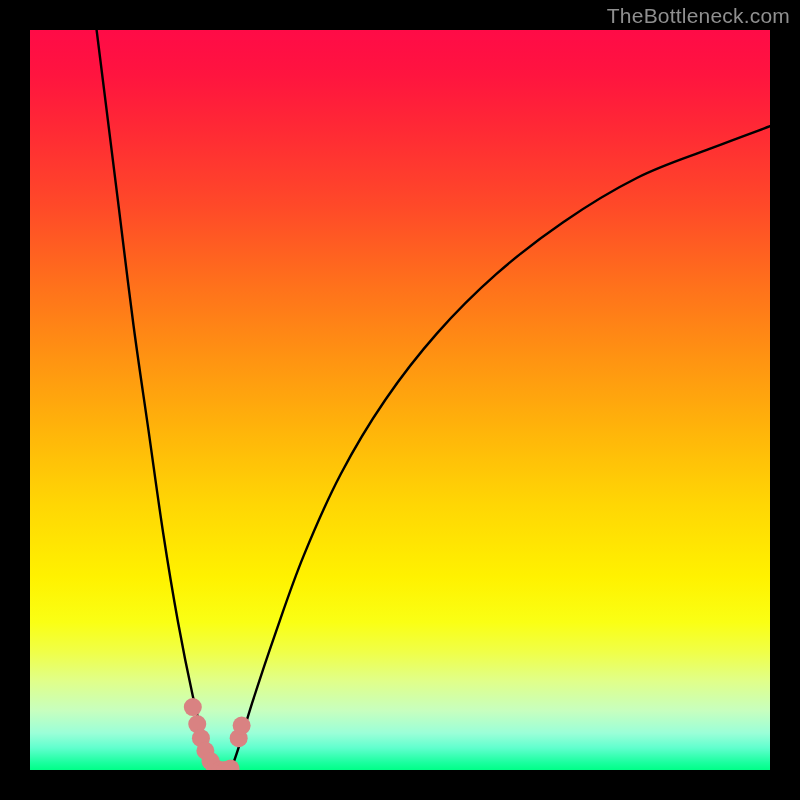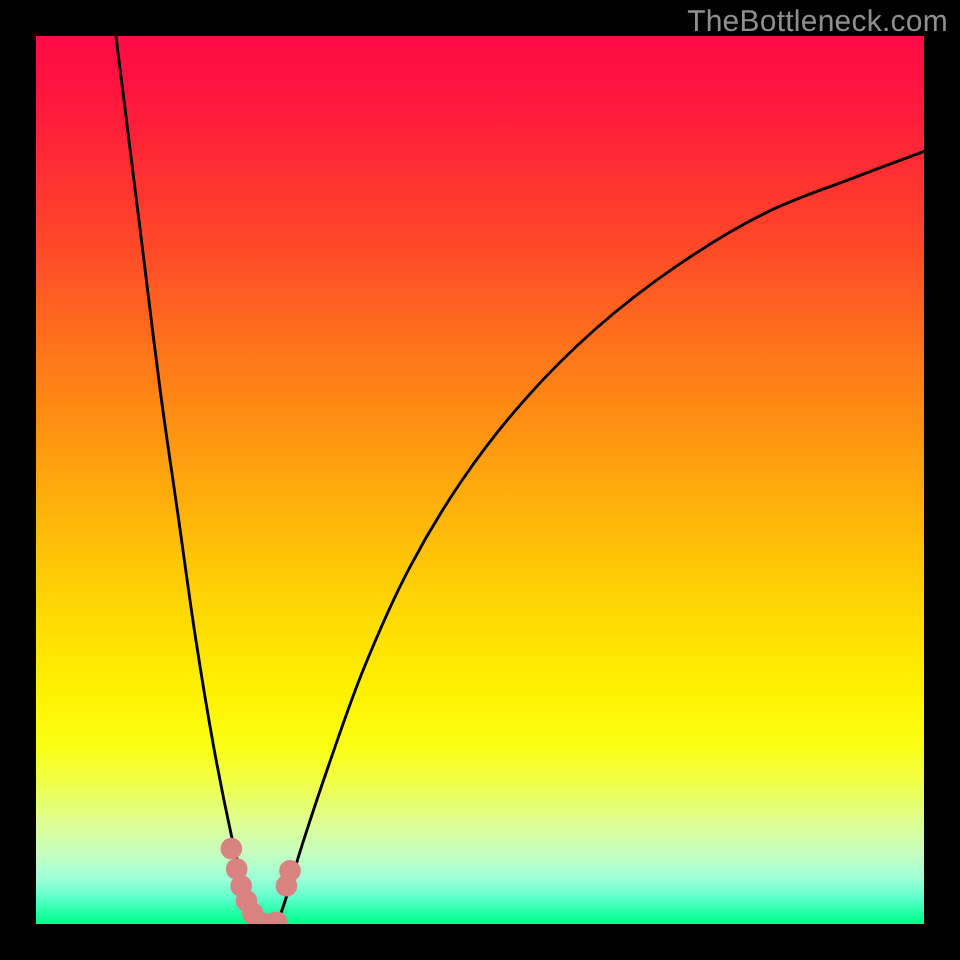--- a/index.html
+++ b/index.html
@@ -52,21 +52,21 @@
   }
   .curves {
     position: absolute;
     inset: 0;
   }
   .watermark {
     position: absolute;
     top: 4px;
     right: 10px;
     font-family: Arial, Helvetica, sans-serif;
-    font-size: 25px;
+    font-size: 21px;
     color: #8f8f8f;
     letter-spacing: 0.2px;
     user-select: none;
   }
 </style>
 </head>
 <body>
 
 <div class="frame">
   <div class="plot">

